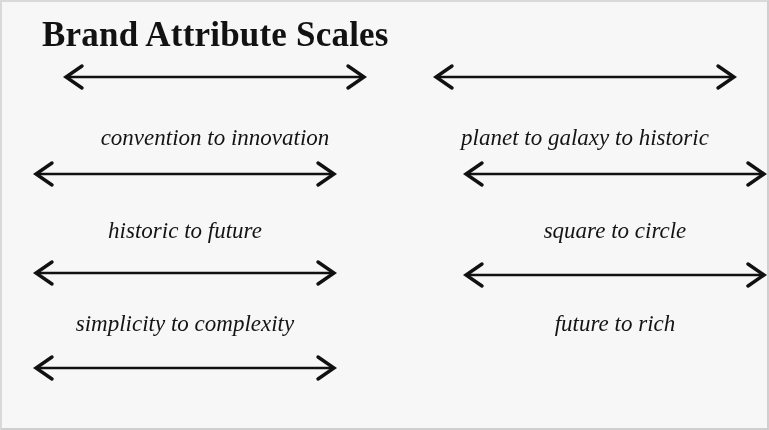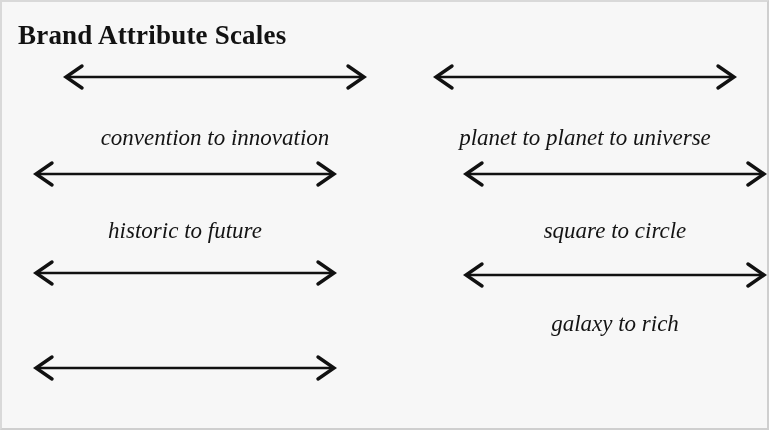--- a/index.html
+++ b/index.html
@@ -19,25 +19,25 @@
     border-right: 2px solid #cfcfcf;
     border-bottom: 2px solid #cfcfcf;
     overflow: hidden;
     font-family: "Liberation Serif", "DejaVu Serif", serif;
     color: #111111;
   }
 
   
   #title {
     position: absolute;
-    left: 16px;
+    left: 40px;
     top: 14px;
     font-family: "Liberation Serif", "DejaVu Serif", serif;
     font-weight: bold;
-    font-size: 27px;
+    font-size: 35px;
     line-height: 38px;
     letter-spacing: 0.2px;
     color: #121212;
     white-space: nowrap;
   }
 
   
   #grid {
     position: absolute;
     left: 0;
@@ -109,21 +109,21 @@
     </div>
 
     <div class="scale-cell col-right row-1">
       <span class="arrow-wrap">
         <svg viewBox="0 0 322 30" xmlns="http://www.w3.org/2000/svg" aria-hidden="true">
           <line x1="14" y1="15" x2="308" y2="15" stroke="#111111" stroke-width="2.6"></line>
           <polyline points="28,4 12,15 28,26" fill="none" stroke="#111111" stroke-width="3.4" stroke-linecap="round" stroke-linejoin="miter"></polyline>
           <polyline points="294,4 310,15 294,26" fill="none" stroke="#111111" stroke-width="3.4" stroke-linecap="round" stroke-linejoin="miter"></polyline>
         </svg>
       </span>
-      <div class="scale-label">planet to planet to universe</div>
+      <div class="scale-label">planet to galaxy to historic</div>
     </div>
 
     <div class="scale-cell col-right row-2">
       <span class="arrow-wrap">
         <svg viewBox="0 0 322 30" xmlns="http://www.w3.org/2000/svg" aria-hidden="true">
           <line x1="14" y1="15" x2="308" y2="15" stroke="#111111" stroke-width="2.6"></line>
           <polyline points="28,4 12,15 28,26" fill="none" stroke="#111111" stroke-width="3.4" stroke-linecap="round" stroke-linejoin="miter"></polyline>
           <polyline points="294,4 310,15 294,26" fill="none" stroke="#111111" stroke-width="3.4" stroke-linecap="round" stroke-linejoin="miter"></polyline>
         </svg>
       </span>
@@ -143,31 +143,32 @@
 
 
     <div class="scale-cell col-right row-3">
       <span class="arrow-wrap">
         <svg viewBox="0 0 322 30" xmlns="http://www.w3.org/2000/svg" aria-hidden="true">
           <line x1="14" y1="15" x2="308" y2="15" stroke="#111111" stroke-width="2.6"></line>
           <polyline points="28,4 12,15 28,26" fill="none" stroke="#111111" stroke-width="3.4" stroke-linecap="round" stroke-linejoin="miter"></polyline>
           <polyline points="294,4 310,15 294,26" fill="none" stroke="#111111" stroke-width="3.4" stroke-linecap="round" stroke-linejoin="miter"></polyline>
         </svg>
       </span>
+      <div class="scale-label">simplicity to complexity</div>
     </div>
 
     <div class="scale-cell col-left row-4">
       <span class="arrow-wrap">
         <svg viewBox="0 0 322 30" xmlns="http://www.w3.org/2000/svg" aria-hidden="true">
           <line x1="14" y1="15" x2="308" y2="15" stroke="#111111" stroke-width="2.6"></line>
           <polyline points="28,4 12,15 28,26" fill="none" stroke="#111111" stroke-width="3.4" stroke-linecap="round" stroke-linejoin="miter"></polyline>
           <polyline points="294,4 310,15 294,26" fill="none" stroke="#111111" stroke-width="3.4" stroke-linecap="round" stroke-linejoin="miter"></polyline>
         </svg>
       </span>
-      <div class="scale-label">galaxy to rich</div>
+      <div class="scale-label">future to rich</div>
     </div>
 
     <div class="scale-cell col-right row-4">
       <span class="arrow-wrap">
         <svg viewBox="0 0 322 30" xmlns="http://www.w3.org/2000/svg" aria-hidden="true">
           <line x1="14" y1="15" x2="308" y2="15" stroke="#111111" stroke-width="2.6"></line>
           <polyline points="28,4 12,15 28,26" fill="none" stroke="#111111" stroke-width="3.4" stroke-linecap="round" stroke-linejoin="miter"></polyline>
           <polyline points="294,4 310,15 294,26" fill="none" stroke="#111111" stroke-width="3.4" stroke-linecap="round" stroke-linejoin="miter"></polyline>
         </svg>
       </span>

